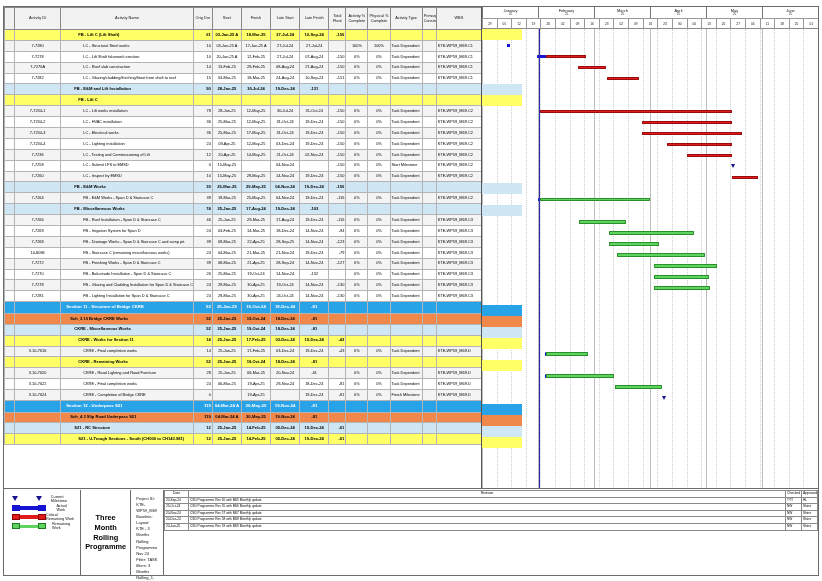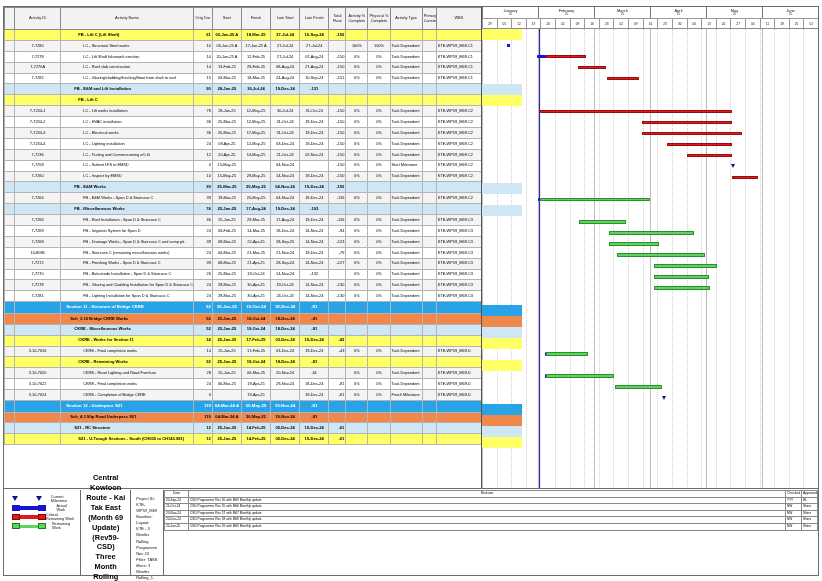--- a/index.html
+++ b/index.html
@@ -946,21 +946,20 @@
           <div class="k-box" style="left:2px;background:#5fd35f;border:0.5px solid #1e7a1e;"></div>
           <div class="k-bar" style="left:10px;width:18px;background:#5fd35f;"></div>
           <div class="k-box" style="left:28px;background:#5fd35f;border:0.5px solid #1e7a1e;"></div>
         </div>
         <div class="lg-txt">Remaining Work</div>
       </div>
     </div>
 
     <div class="tb-title">
       <div class="t1">
-        <div>Central Kowloon Route - Kai Tak East (Month 69 Update) (Rev59- CSD)</div>
         <div>Three Month Rolling Programme</div>
       </div>
     </div>
 
     <div class="tb-proj">
       <div>Project ID: KTE-WP59_M69</div>
       <div>Baseline:</div>
       <div>Layout: KTE - 3 Months Rolling Programme Nov 24</div>
       <div>Filter: TASK filters: 3 Months Rolling_1, KTE - Submission.</div>
 

